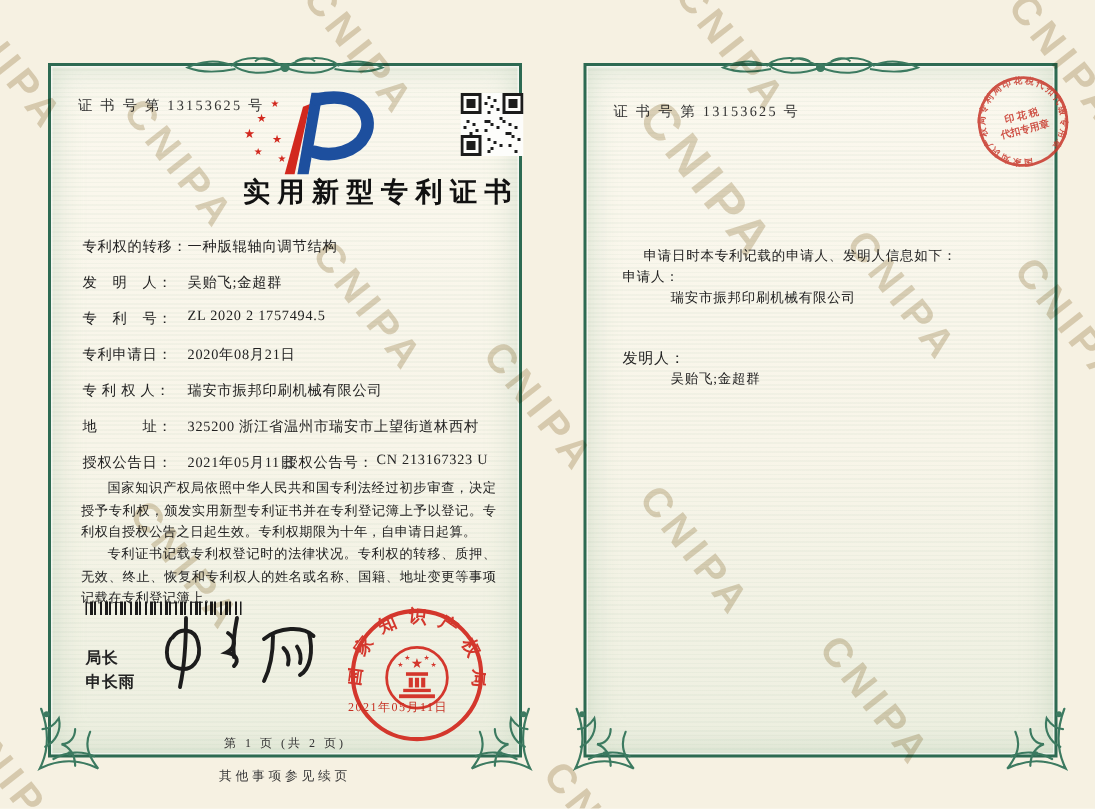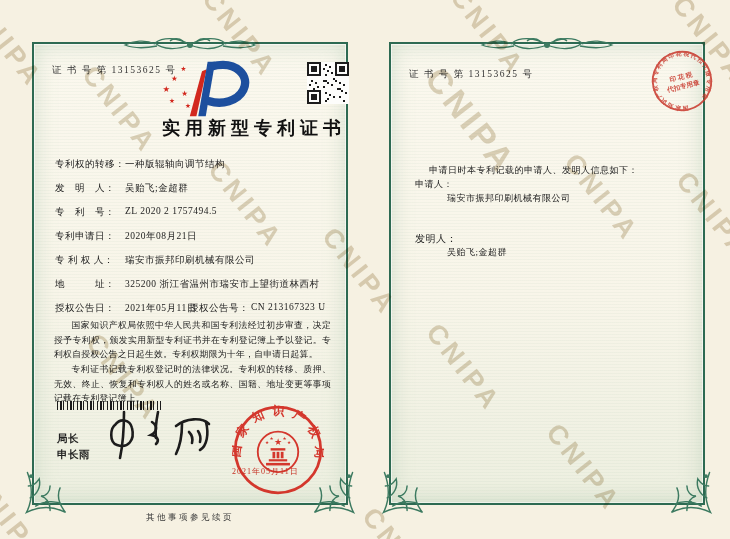--- a/index.html
+++ b/index.html
@@ -236,20 +236,21 @@
         <rect x="42" y="48" width="16" height="2.6"></rect>
         <rect x="44" y="52" width="3" height="7"></rect>
           <rect x="48.5" y="52" width="3" height="7"></rect>
           <rect x="53" y="52" width="3" height="7"></rect>
         <rect x="40" y="60" width="20" height="2.4"></rect>
         <rect x="37" y="64" width="26" height="2.8"></rect>
       </g>
     </svg>
     <div class="abs seal-date">2021年05月11日</div>
 
+    <div class="abs pageno cjk">第 1 页 (共 2 页)</div>
   </div>
 
   <div class="footer-note cjk">其他事项参见续页</div>
 
   <div class="page page2">
 
     <svg class="orn-top" viewBox="0 0 150 19">
       <g fill="none" stroke="#3c7a60" stroke-width="1.3">
         <path d="M75 10 C63 2 48 2 40 8 C48 15 62 15 75 10 Z"></path>
         <path d="M75 10 C87 2 102 2 110 8 C102 15 88 15 75 10 Z"></path>

